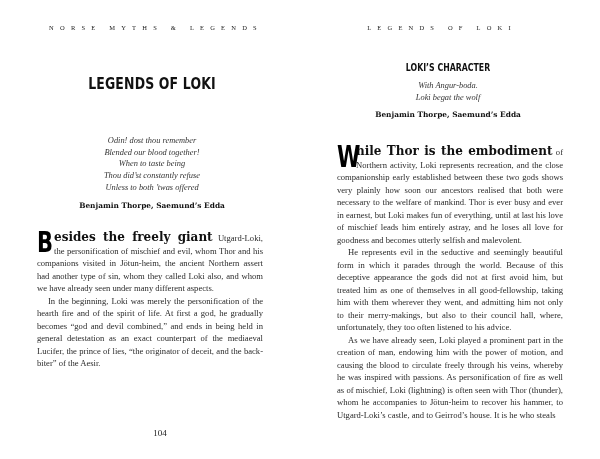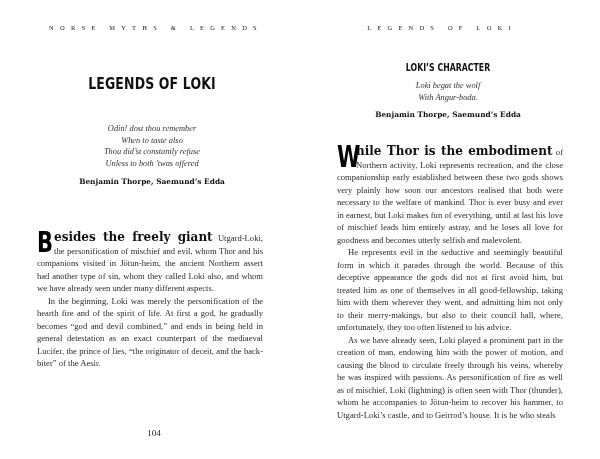--- a/index.html
+++ b/index.html
@@ -54,21 +54,21 @@
     }
 
     .epigraph {
       position: absolute; left: 0; width: 300px;
       text-align: center;
       font-family: "Liberation Serif", serif;
       font-size: 8.4px;
       line-height: 11.7px;
       color: #333;
     }
-    .page.left .epigraph { top: 123px; left: 2px; }
+    .page.left .epigraph { top: 135px; left: 2px; }
     .page.right .epigraph { top: 80px; left: -2px; }
     .epigraph .line { font-style: italic; display: block; }
     .epigraph .attribution {
       display: block;
       font-family: "DejaVu Serif", serif;
       font-weight: bold;
       font-style: normal;
       font-size: 7.4px;
       color: #111;
       margin-top: 6px;
@@ -109,55 +109,56 @@
     }
     .dropcap.w { width: 17px; font-size: 30px; transform: scaleX(0.7); }
 
     .folio {
       position: absolute; top: 428px; left: 0; width: 300px;
       text-align: center;
       font-family: "Liberation Serif", serif;
       font-size: 9px;
       color: #222;
     }
-    .page.left .folio { left: 4px; }
+    .page.left .folio { left: 10px; }
     .page.right .folio { left: -2px; }
   </style>
 </head>
 <body>
 
 <div class="spread">
 
   <div class="page left">
     <div class="running-head">NORSE MYTHS &amp; LEGENDS</div>
     <div class="chapter-title">LEGENDS OF LOKI</div>
 
     <div class="epigraph">
       <span class="line">Odin! dost thou remember</span>
-      <span class="line">When to taste also</span>
+      <span class="line">Blended our blood together!</span>
+      <span class="line">When to taste being</span>
       <span class="line">Thou did’st constantly refuse</span>
       <span class="line">Unless to both ’twas offered</span>
       <span class="attribution">Benjamin Thorpe, Saemund’s Edda</span>
     </div>
 
     <div class="body-text">
       <p class="first"><span class="dropcap">B</span><span class="lead-in">esides the freely giant</span><span> Utgard-Loki, the personification of mischief and evil, whom Thor and his companions visited in Jötun-heim, the ancient Northern assert had another type of sin, whom they called Loki also, and whom we have already seen under many different aspects.</span></p>
       <p>In the beginning, Loki was merely the personification of the hearth fire and of the spirit of life. At first a god, he gradually becomes “god and devil combined,” and ends in being held in general detestation as an exact counterpart of the mediaeval Lucifer, the prince of lies, “the originator of deceit, and the back-biter” of the Aesir.</p>
     </div>
 
     <div class="folio">104</div>
   </div>
 
   <div class="page right">
     <div class="running-head">LEGENDS OF LOKI</div>
     <div class="section-title">LOKI’S CHARACTER</div>
 
     <div class="epigraph">
+      <span class="line">With Angur-boda.</span>
       <span class="line">Loki begat the wolf</span>
-      <span class="line">With Angur-boda.</span>
       <span class="attribution">Benjamin Thorpe, Saemund’s Edda</span>
     </div>
 
     <div class="body-text">
       <p class="first"><span class="dropcap w">W</span><span class="lead-in">hile Thor is the embodiment</span><span> of Northern activity, Loki represents recreation, and the close companionship early established between these two gods shows very plainly how soon our ancestors realised that both were necessary to the welfare of mankind. Thor is ever busy and ever in earnest, but Loki makes fun of everything, until at last his love of mischief leads him entirely astray, and he loses all love for goodness and becomes utterly selfish and malevolent.</span></p>
       <p>He represents evil in the seductive and seemingly beautiful form in which it parades through the world. Because of this deceptive appearance the gods did not at first avoid him, but treated him as one of themselves in all good-fellowship, taking him with them wherever they went, and admitting him not only to their merry-makings, but also to their council hall, where, unfortunately, they too often listened to his advice.</p>
       <p>As we have already seen, Loki played a prominent part in the creation of man, endowing him with the power of motion, and causing the blood to circulate freely through his veins, whereby he was inspired with passions. As personification of fire as well as of mischief, Loki (lightning) is often seen with Thor (thunder), whom he accompanies to Jötun-heim to recover his hammer, to Utgard-Loki’s castle, and to Geirrod’s house. It is he who steals</p>
     </div>
 
   </div>

